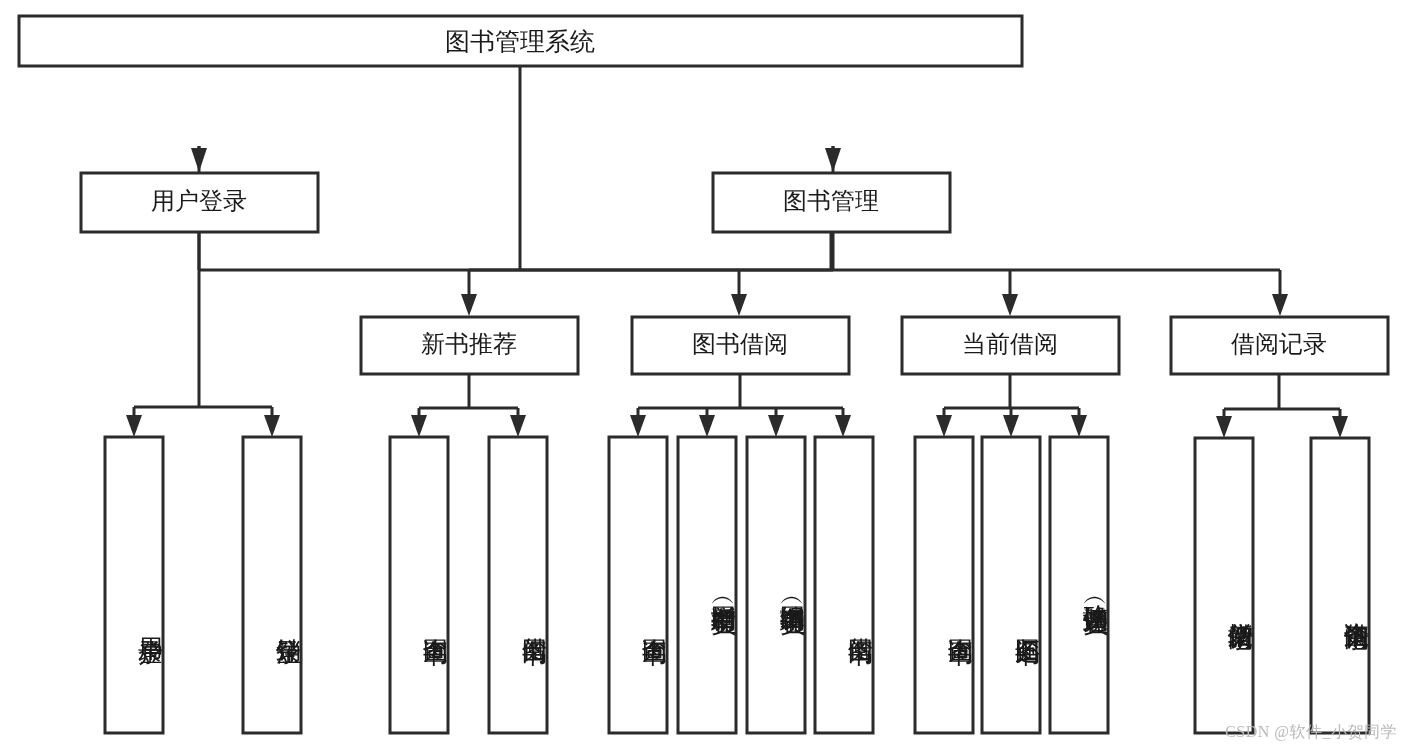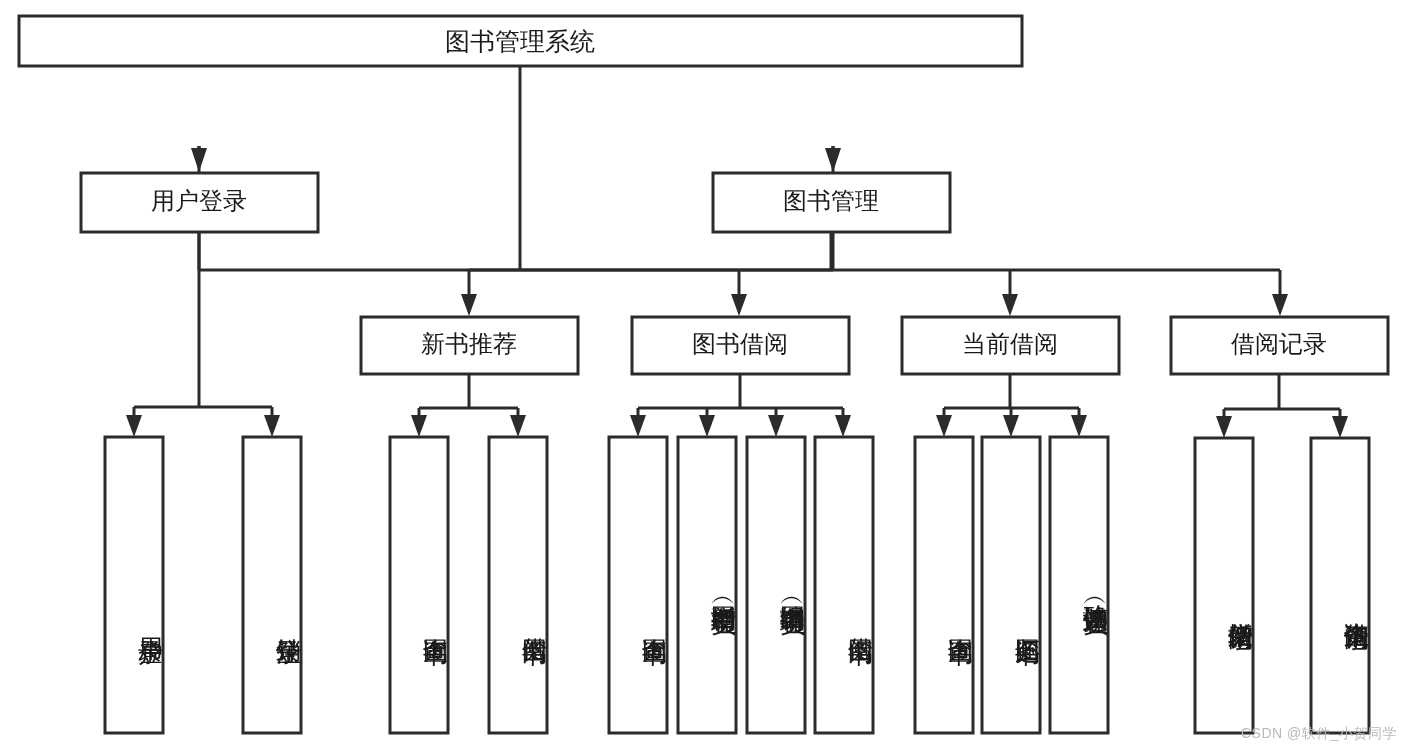--- a/index.html
+++ b/index.html
@@ -68,22 +68,22 @@
     white-space: nowrap;
     display: flex;
     align-items: flex-start;
     justify-content: center;
     pointer-events: none;
   }
   #watermark {
     position: absolute;
     right: 8px;
     bottom: 4px;
-    font-family: Liberation Sans, sans-serif;
-    font-size: 14px;
+    font-family: Liberation Serif, serif;
+    font-size: 16px;
     color: #b9b9b9;
     white-space: nowrap;
     letter-spacing: 0.5px;
   }
 </style>
 </head>
 <body>
 
 <div id="diagram-root">
 

